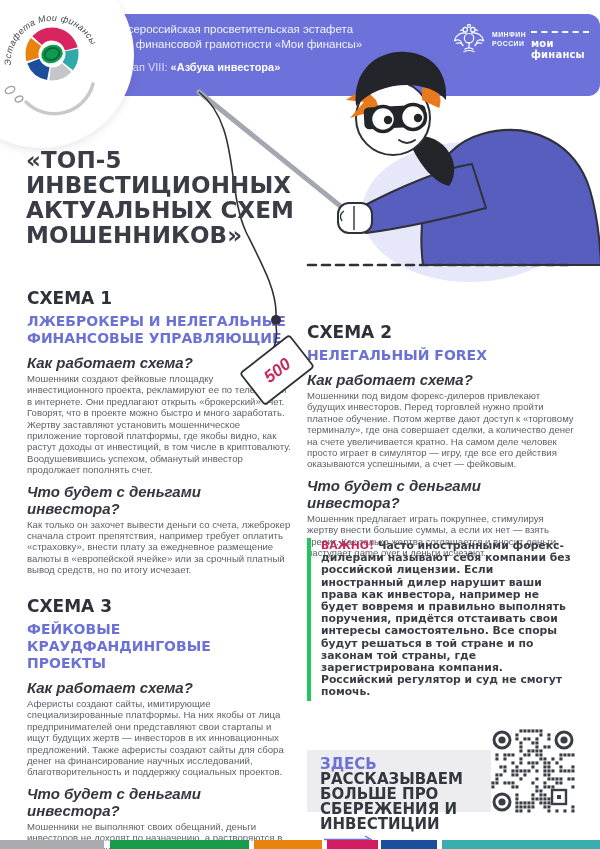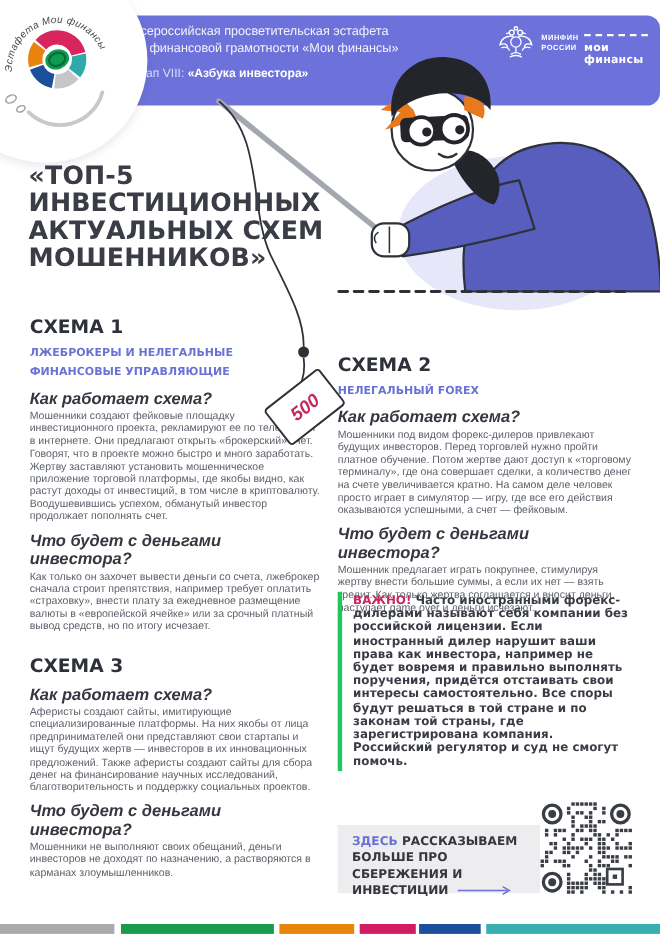--- a/index.html
+++ b/index.html
@@ -32,34 +32,34 @@
         letter-spacing:.8px;font-family:"DejaVu Sans",sans-serif;z-index:2;}
   .big-title{position:absolute;left:26px;top:148px;font-size:23px;font-weight:700;color:#3B3D46;
         line-height:25px;letter-spacing:.1px;font-family:"DejaVu Sans",sans-serif;z-index:2;}
 
   
   .scheme{position:absolute;z-index:1;}
   .s1{left:27px;top:288px;width:264px;}
   .s2{left:307px;top:288px;width:268px;margin-top:34px;}
   .s3{left:27px;top:596px;width:264px;}
   .scheme-label{font-size:17px;font-weight:700;color:#2E313A;font-family:"DejaVu Sans",sans-serif;}
-  .scheme-heading{margin:5px 0 2px;font-size:10px;font-weight:700;color:#6B72D4;line-height:17px;
+  .scheme-heading{margin:5px 0 2px;font-size:14px;font-weight:700;color:#6B72D4;line-height:17px;
         font-family:"DejaVu Sans",sans-serif;}
   .q{font-size:15px;font-weight:700;font-style:italic;color:#34373F;margin:7px 0 2px;}
   .a{font-size:9.6px;line-height:11.4px;color:#5D616A;margin:0;}
 
   
   .important{position:absolute;left:307px;top:538px;width:252px;border-left:4px solid #22c55e;
         padding:2px 0 2px 10px;font-size:10.8px;line-height:12.2px;font-weight:700;color:#3A3D45;
         font-family:"DejaVu Sans",sans-serif;z-index:1;}
   .important .imp-label{color:#C5295E;}
 
   
   .cta-box{position:absolute;left:307px;top:750px;width:184px;height:62px;background:#EDEDEF;z-index:1;}
-  .cta-text{position:absolute;left:13px;top:7px;width:160px;font-size:11px;font-weight:700;
+  .cta-text{position:absolute;left:13px;top:7px;width:160px;font-size:15px;font-weight:700;
         line-height:15px;color:#34373F;font-family:"DejaVu Sans",sans-serif;}
   .cta-text .hl{color:#6B72D4;}
   .arrow{display:inline-block;vertical-align:middle;margin-left:4px;}
   .qr{position:absolute;left:491px;top:729px;width:84px;height:84px;background:#fff;z-index:1;}
 
   
   .st{position:absolute;top:840px;height:9px;z-index:1;}
   .st1{left:0;width:104px;background:#A9ABAE;}
   .st2{left:110px;width:139px;background:#189B4B;}
   .st3{left:254px;width:68px;background:#E8830D;}
@@ -208,20 +208,24 @@
       <div>НЕЛЕГАЛЬНЫЙ FOREX</div>
     </div>
     <div class="q">Как работает схема?</div>
     <p class="a">Мошенники под видом форекс-дилеров привлекают будущих инвесторов. Перед торговлей нужно пройти платное обучение. Потом жертве дают доступ к «торговому терминалу», где она совершает сделки, а количество денег на счете увеличивается кратно. На самом деле человек просто играет в симулятор — игру, где все его действия оказываются успешными, а счет — фейковым.</p>
     <div class="q">Что будет с деньгами инвестора?</div>
     <p class="a">Мошенник предлагает играть покрупнее, стимулируя жертву внести большие суммы, а если их нет — взять кредит. Как только жертва соглашается и вносит деньги, наступает game over и деньги исчезают.</p>
   </div>
 
   <div class="scheme s3">
     <div class="scheme-label">СХЕМА 3</div>
+    <div class="scheme-heading">
+      <div>ФЕЙКОВЫЕ</div>
+      <div>КРАУДФАНДИНГОВЫЕ ПРОЕКТЫ</div>
+    </div>
     <div class="q">Как работает схема?</div>
     <p class="a">Аферисты создают сайты, имитирующие специализированные платформы. На них якобы от лица предпринимателей они представляют свои стартапы и ищут будущих жертв — инвесторов в их инновационных предложений. Также аферисты создают сайты для сбора денег на финансирование научных исследований, благотворительность и поддержку социальных проектов.</p>
     <div class="q">Что будет с деньгами инвестора?</div>
     <p class="a">Мошенники не выполняют своих обещаний, деньги инвесторов не доходят по назначению, а растворяются в карманах злоумышленников.</p>
   </div>
 
   <div class="important">
     <span class="imp-label">ВАЖНО!</span><span> Часто иностранными форекс-дилерами называют себя компании без российской лицензии. Если иностранный дилер нарушит ваши права как инвестора, например не будет вовремя и правильно выполнять поручения, придётся отстаивать свои интересы самостоятельно. Все споры будут решаться в той стране и по законам той страны, где зарегистрирована компания. Российский регулятор и суд не смогут помочь.</span>
   </div>
 

